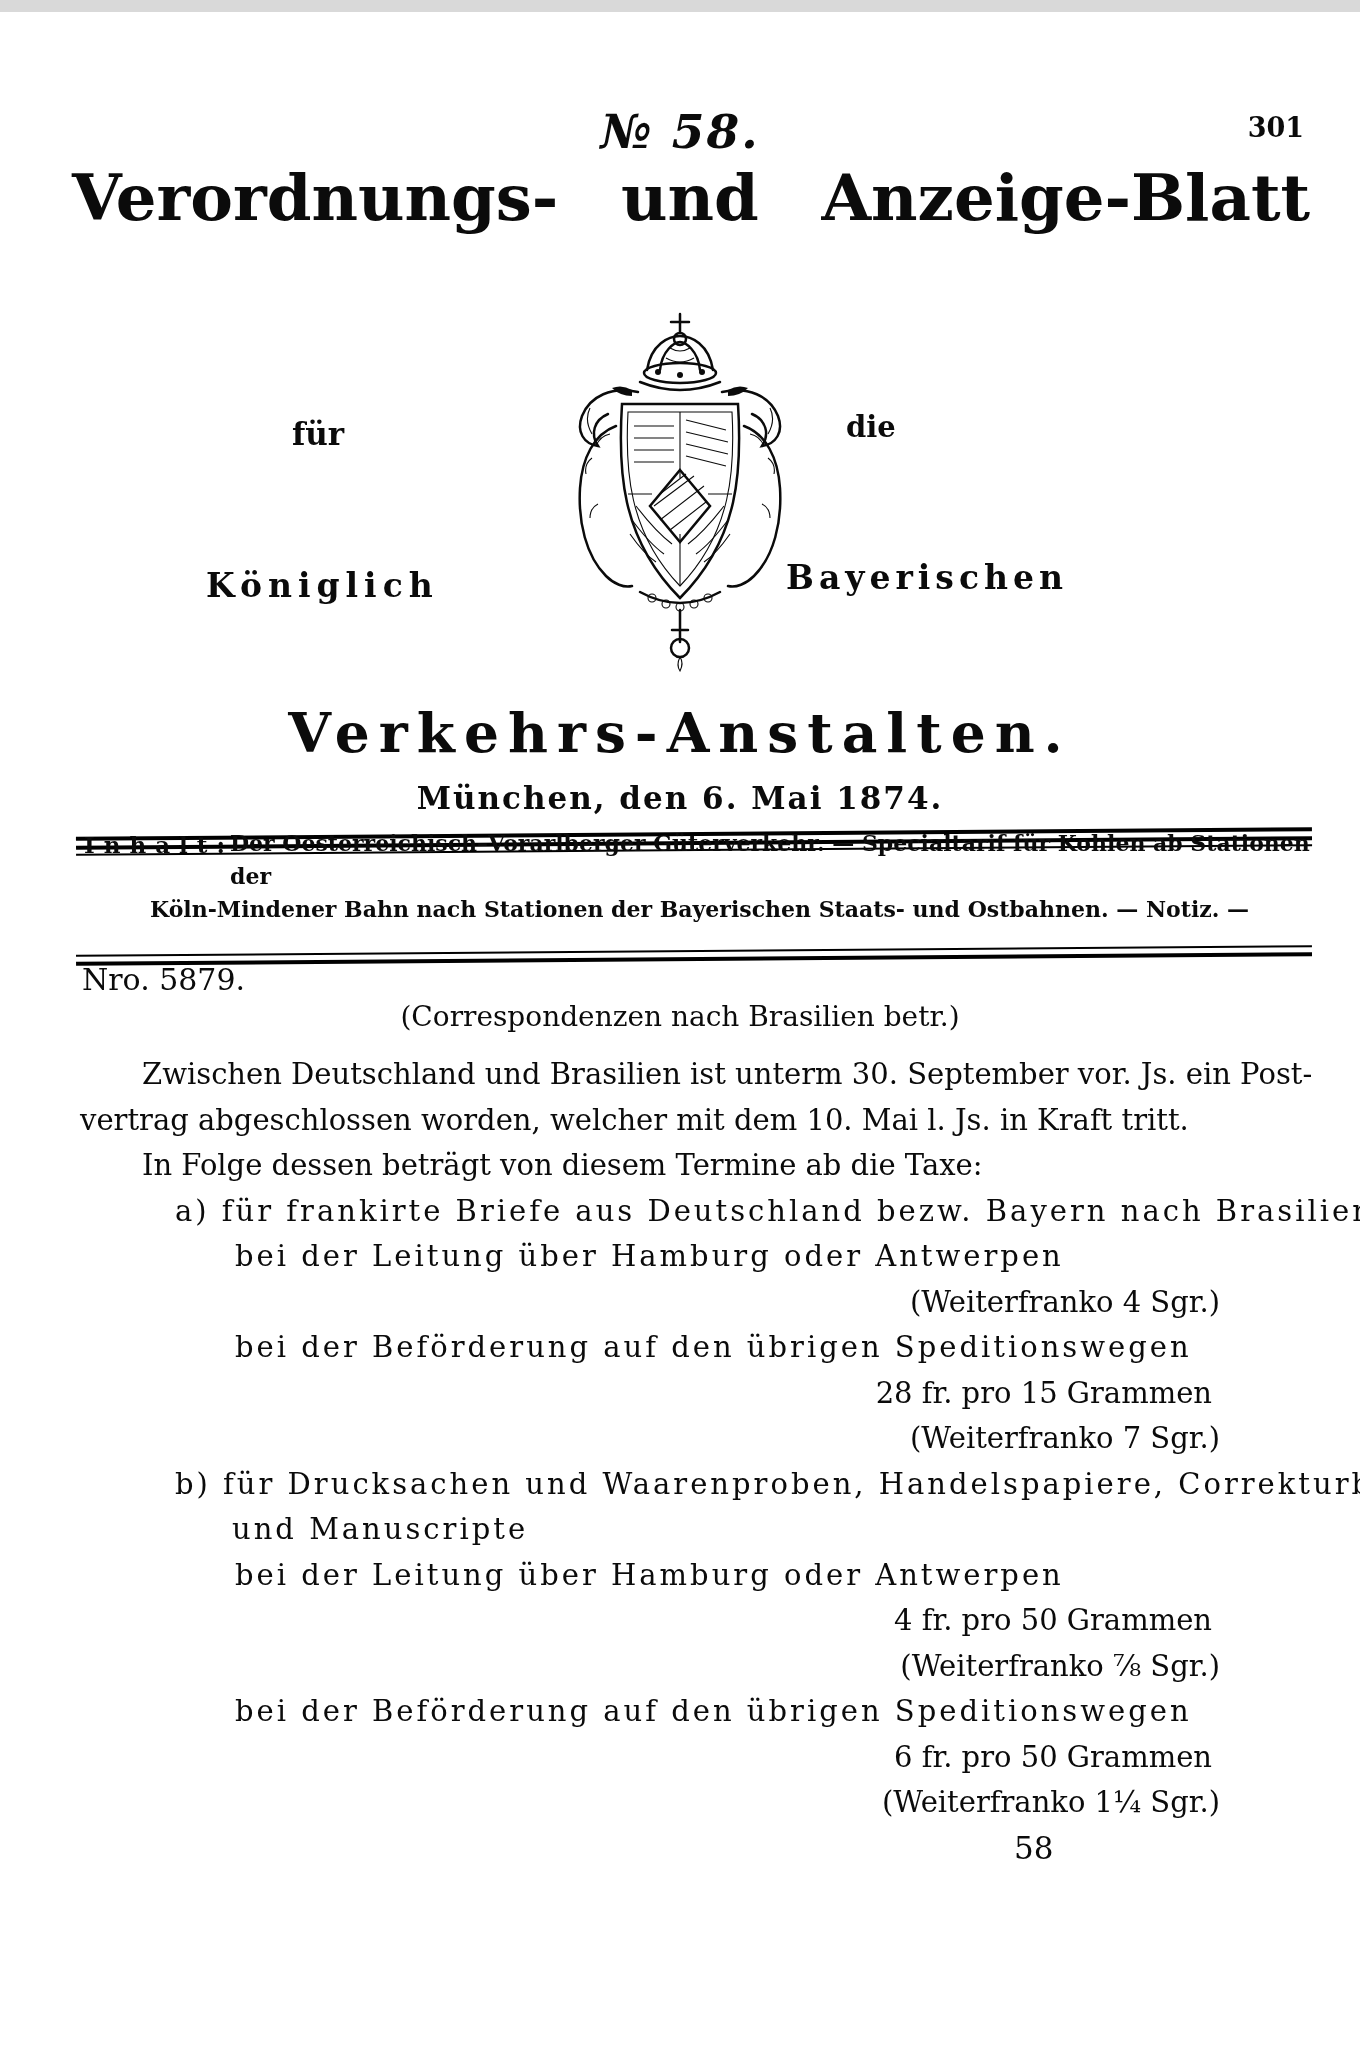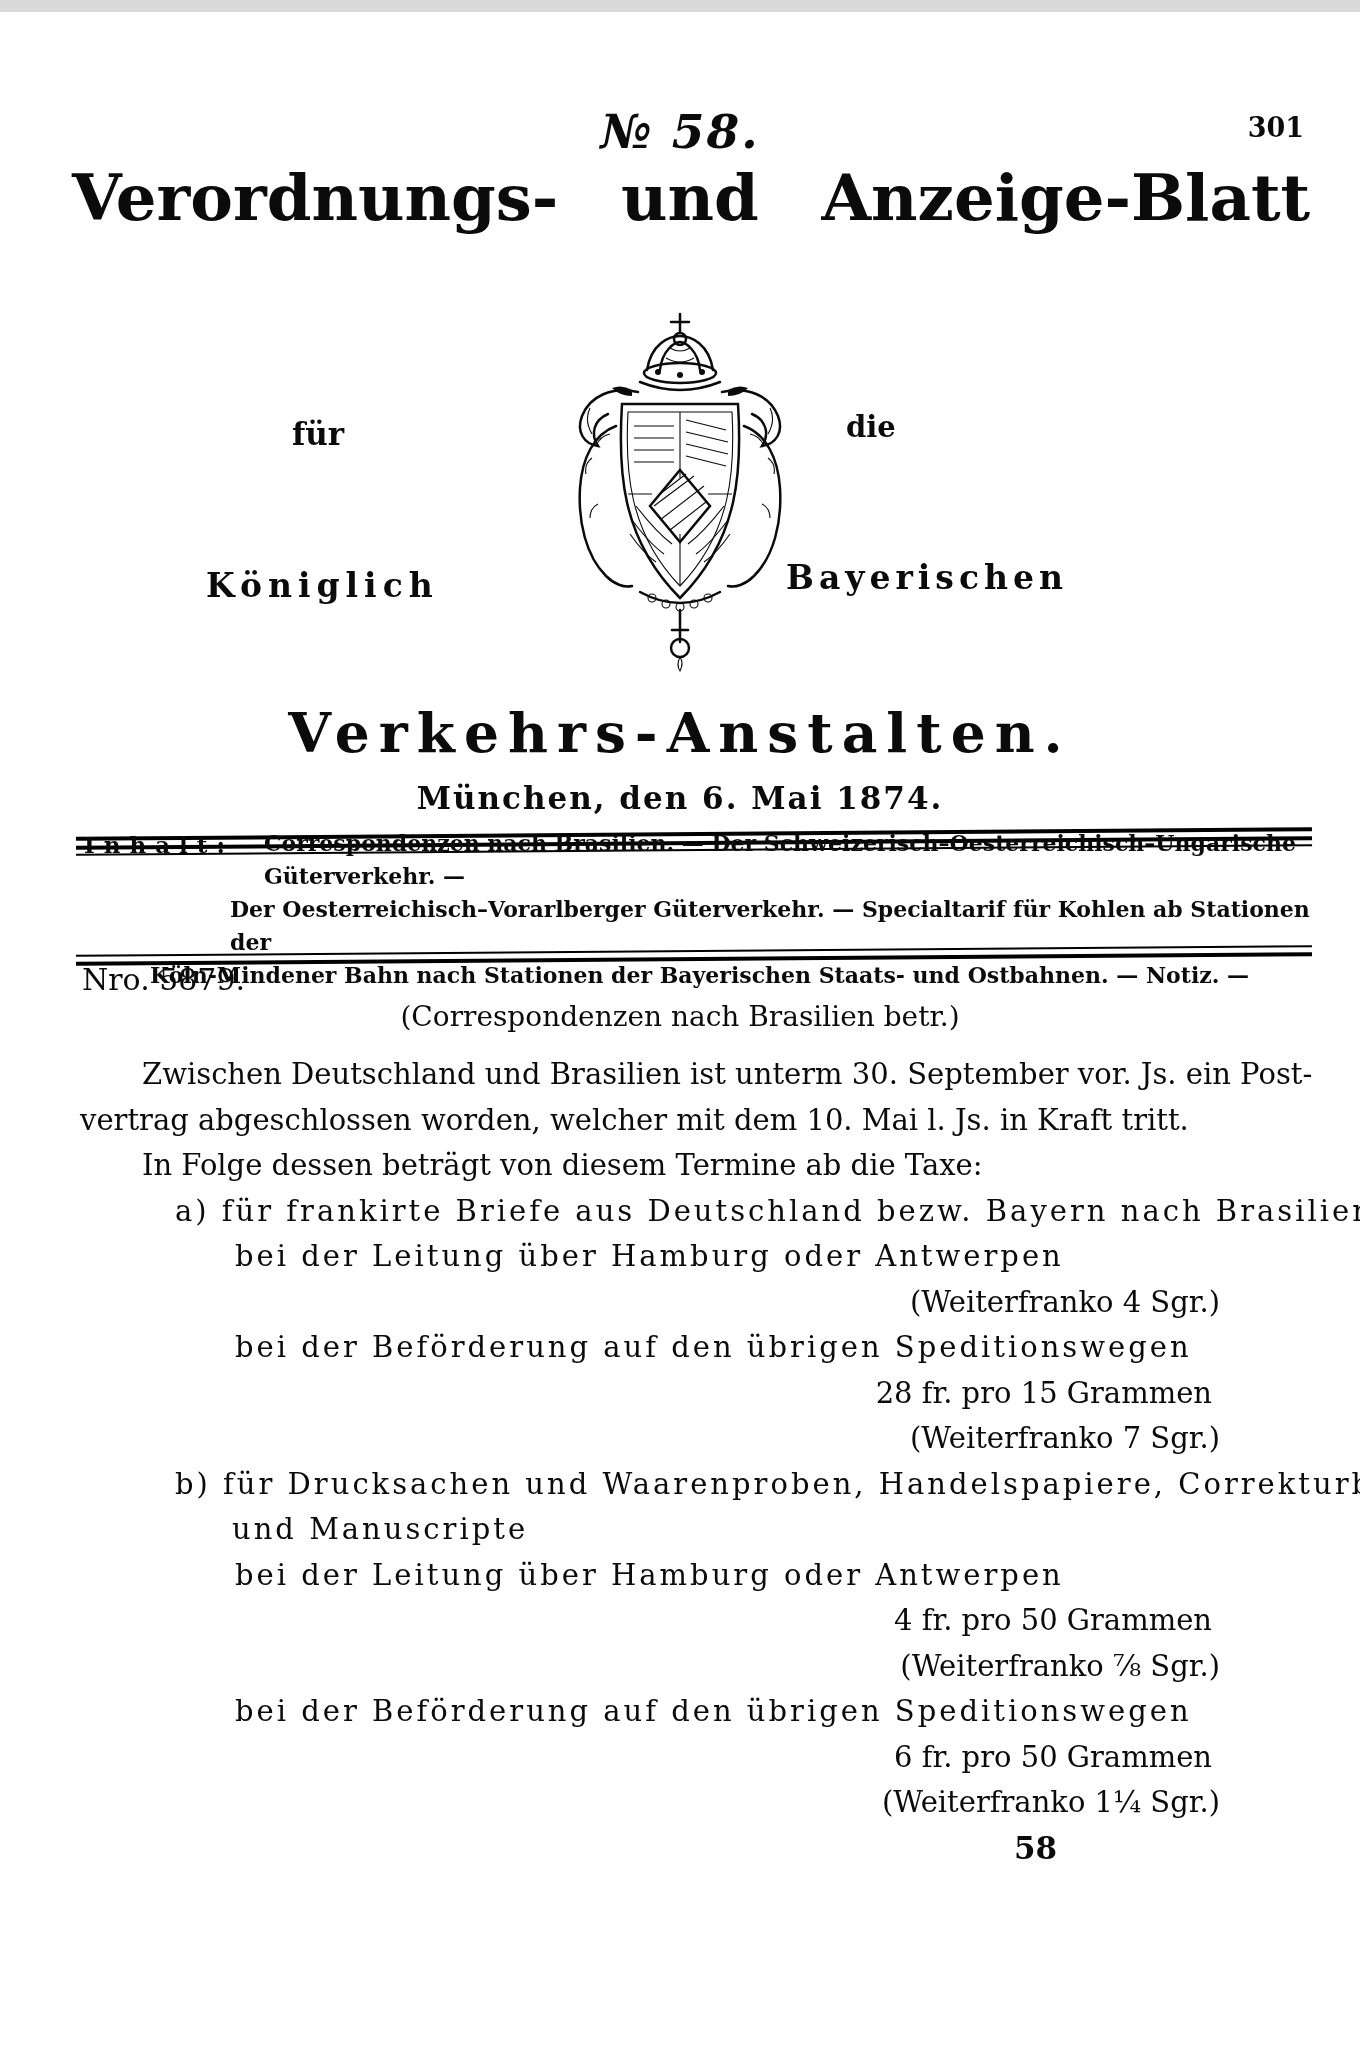--- a/index.html
+++ b/index.html
@@ -55,21 +55,21 @@
     font-size:29px; line-height:45.5px; white-space:nowrap;
   }
   .bl-indent1 { padding-left:62px; }
   .bl-flush   { padding-left:0; }
   .bl-item    { padding-left:95px; letter-spacing:2px; }
   .bl-sub     { padding-left:155px; }
   .bl-sub2    { padding-left:152px; }
   .bl-spaced  { letter-spacing:3px; }
   .bl-rate    { text-align:right; padding-right:100px; }
   .bl-note    { text-align:right; padding-right:92px; }
-  .sig { position:absolute; top:1818px; left:1014px; font-size:31px; font-weight:bold; }
+  .sig { position:absolute; top:1818px; left:1014px; font-size:31px; font-weight:normal; }
   svg .ln { stroke:#0b0b0b; fill:none; stroke-width:2.5; stroke-linecap:round; }
   svg .fine { stroke:#0b0b0b; fill:none; stroke-width:1.1; }
   svg .blk { fill:#0b0b0b; stroke:none; }
 </style>
 </head>
 <body>
 
 <div class="page">
 
   <div class="issue-no">№ 58.</div>
@@ -145,21 +145,20 @@
     <div class="rule-thick"></div>
       <div class="gap5"></div>
     <div class="rule-thick"></div>
       <div class="gap4"></div>
     <div class="rule-thin"></div>
   </div>
 
   <div class="inhalt">
     <div class="inhalt-label">Inhalt:</div>
     <div>
-        <div class="inhalt-line inhalt-line-0">Correspondenzen nach Brasilien. — Der Schweizerisch–Oesterreichisch–Ungarische Güterverkehr. —</div>
         <div class="inhalt-line inhalt-line-1">Der Oesterreichisch–Vorarlberger Güterverkehr. — Specialtarif für Kohlen ab Stationen der</div>
         <div class="inhalt-line inhalt-line-2">Köln-Mindener Bahn nach Stationen der Bayerischen Staats- und Ostbahnen. — Notiz. —</div>
       </div>
   </div>
 
   <div class="rules-bottom">
     <div class="rule-thin"></div>
       <div class="gap5"></div>
     <div class="rule-thick"></div>
   </div>

